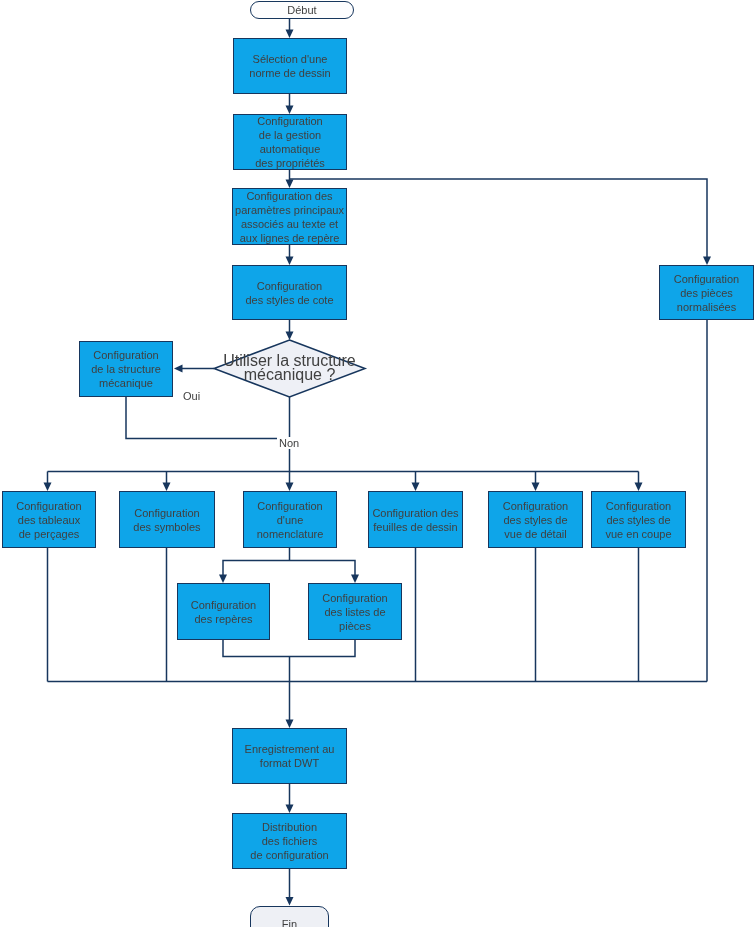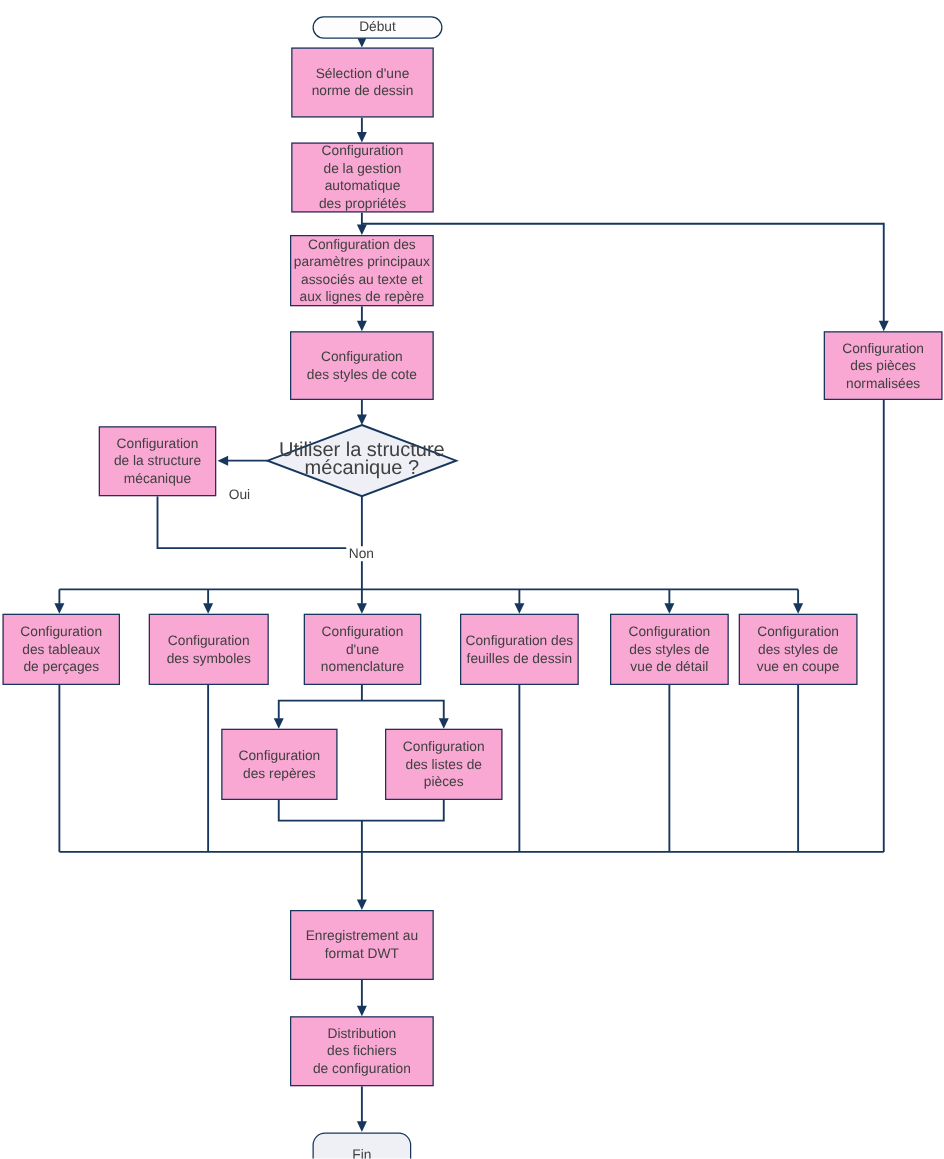--- a/index.html
+++ b/index.html
@@ -13,21 +13,21 @@
   }
   svg.connectors {
     position: absolute;
     left: 0; top: 0;
     z-index: 1;
   }
   .node {
     position: absolute;
     box-sizing: border-box;
     border: 1.5px solid #17365d;
-    background: #f9a8d4;
+    background: #0ea5e9;
     color: #404040;
     font-size: 11px;
     line-height: 14px;
     display: flex;
     align-items: center;
     justify-content: center;
     text-align: center;
     white-space: pre-line;
     z-index: 2;
   }
@@ -123,21 +123,21 @@
       <polygon points="531.5,482.5 539.5,482.5 535.5,491"></polygon>
       <polygon points="634.5,482.5 642.5,482.5 638.5,491"></polygon>
       <polygon points="219,574.5 227,574.5 223,583"></polygon>
       <polygon points="351,574.5 359,574.5 355,583"></polygon>
       <polygon points="285.5,719.5 293.5,719.5 289.5,728"></polygon>
       <polygon points="285.5,804.5 293.5,804.5 289.5,813"></polygon>
       <polygon points="285.5,897 293.5,897 289.5,905.5"></polygon>
     </g>
   </svg>
 
-  <div class="node terminator" style="left:250px;top:13px;width:104px;height:18px">Début</div>
+  <div class="node terminator" style="left:250px;top:1px;width:104px;height:18px">Début</div>
 
   <div class="node" style="left:233px;top:38px;width:114px;height:56px">Sélection d'une
 norme de dessin</div>
 
   <div class="node" style="left:233px;top:114px;width:114px;height:56px">Configuration
 de la gestion
 automatique
 des propriétés</div>
 
   <div class="node" style="left:232px;top:188px;width:115px;height:57px">Configuration des

